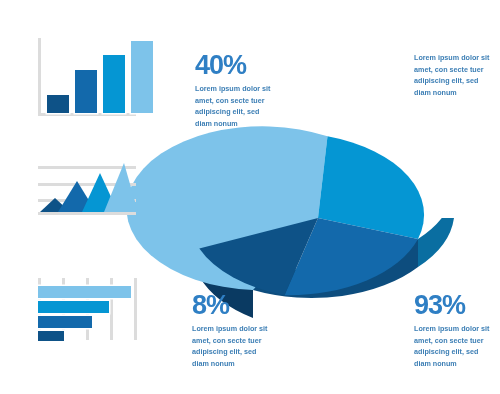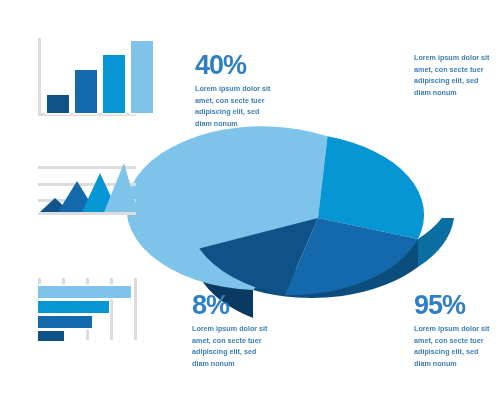--- a/index.html
+++ b/index.html
@@ -80,21 +80,21 @@
   <div class="callout c-30">
     <div class="body-text">Lorem ipsum dolor sit amet, con secte tuer adipiscing elit, sed diam nonum</div>
   </div>
 
   <div class="callout c-8">
     <div class="pct">8%</div>
     <div class="body-text">Lorem ipsum dolor sit amet, con secte tuer adipiscing elit, sed diam nonum</div>
   </div>
 
   <div class="callout c-22">
-    <div class="pct">95%</div>
+    <div class="pct">93%</div>
     <div class="body-text">Lorem ipsum dolor sit amet, con secte tuer adipiscing elit, sed diam nonum</div>
   </div>
 
   <div class="mini mini-bars">
     <div class="axis-line" style="left:0;top:0;width:3px;height:78px;"></div>
     <div class="axis-line" style="left:0;bottom:0;width:98px;height:3px;"></div>
     <div class="vbar" style="left:9px;width:22px;height:18px;background:#0e5287;"></div>
     <div class="vbar" style="left:37px;width:22px;height:43px;background:#1369ab;"></div>
     <div class="vbar" style="left:65px;width:22px;height:58px;background:#0596d3;"></div>
     <div class="vbar" style="left:93px;width:22px;height:72px;background:#7dc3ea;"></div>

